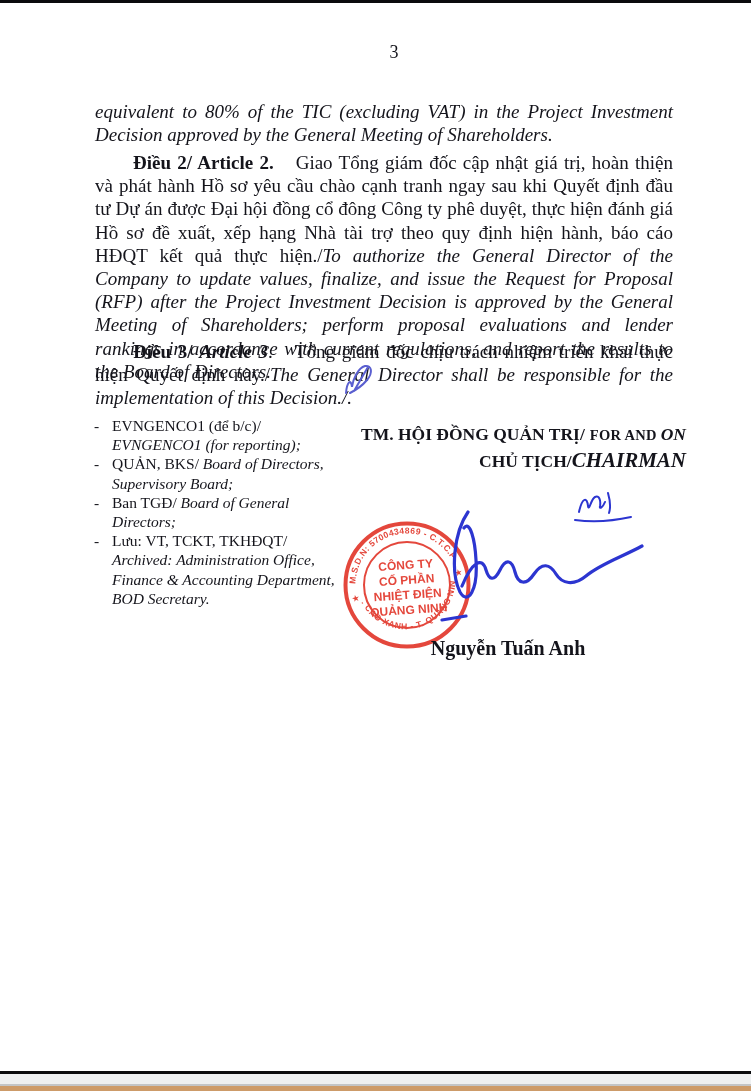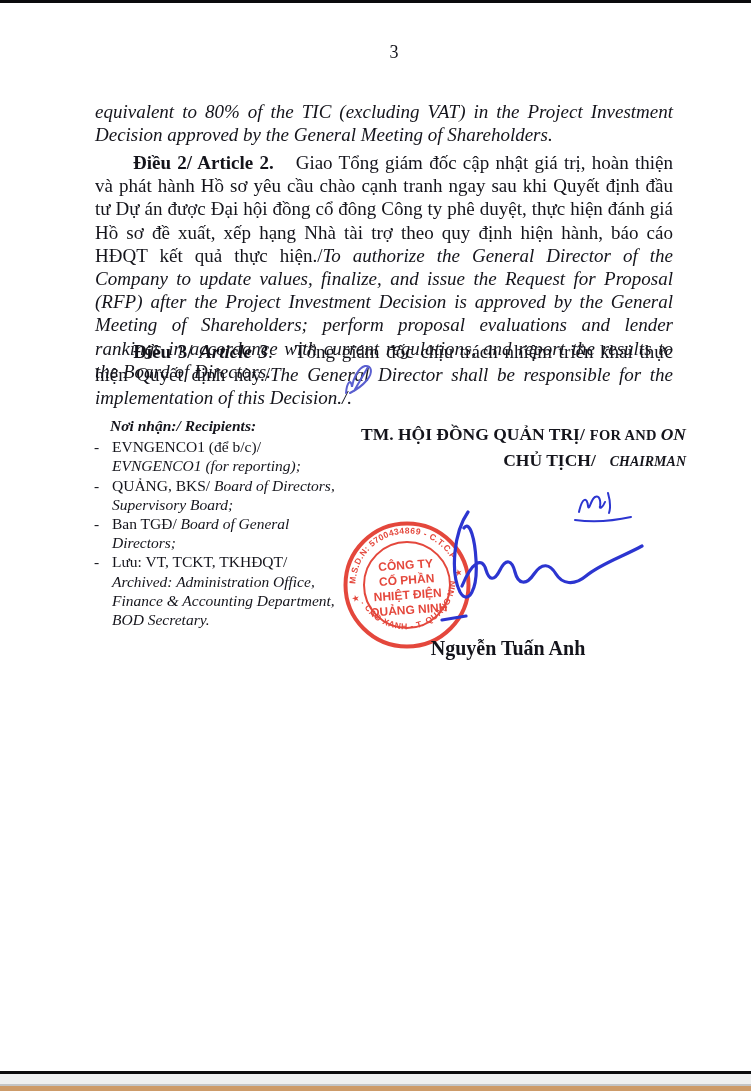--- a/index.html
+++ b/index.html
@@ -37,21 +37,21 @@
   .rcpt-header{font-weight:bold;font-style:italic;margin-bottom:2px;}
   .rcpt-row{position:relative;padding-left:2px;}
   .rcpt-dash{position:absolute;left:-16px;top:0;}
 
   .sigblock{
     position:absolute;left:338px;top:422px;width:348px;
     text-align:right;font-weight:bold;font-size:17.5px;line-height:24.5px;
   }
   .caps-small{font-size:14.5px;letter-spacing:.3px;margin-left:5px;}
   .line1-on{margin-left:4px;}
-  .line3-chair{font-size:14px;margin-left:14px;}
+  .line3-chair{font-size:21px;}
 
   .signer{
     position:absolute;left:338px;top:637px;width:340px;
     text-align:center;font-weight:bold;font-size:20px;
   }
 
   .stamp-svg{position:absolute;left:341px;top:519px;}
   .stamp-svg text{font-family:"Liberation Sans","DejaVu Sans",sans-serif;font-weight:bold;}
   .sig-svg{position:absolute;left:438px;top:498px;}
   .paraph1{position:absolute;left:341px;top:360px;}
@@ -72,29 +72,28 @@
 
 <p class="col p2 indent"><span class="b gap-r">Điều 2/ Article 2.</span><span>Giao Tổng giám đốc cập nhật giá trị, hoàn thiện và phát hành Hồ sơ yêu cầu chào cạnh tranh ngay sau khi Quyết định đầu tư Dự án được Đại hội đồng cổ đông Công ty phê duyệt, thực hiện đánh giá Hồ sơ đề xuất, xếp hạng Nhà tài trợ theo quy định hiện hành, báo cáo HĐQT kết quả thực hiện./</span><span class="it">To authorize the General Director of the Company to update values, finalize, and issue the Request for Proposal (RFP) after the Project Investment Decision is approved by the General Meeting of Shareholders; perform proposal evaluations and lender rankings in accordance with current regulations, and report the results to the Board of Directors.</span></p>
 
 <p class="col p3 indent"><span class="b">Điều 3/</span> <span class="bi">Article 3</span><span class="gap-r">.</span><span>Tổng giám đốc chịu trách nhiệm triển khai thực hiện Quyết định này./</span><span class="it">The General Director shall be responsible for the implementation of this Decision./.</span></p>
 
 <svg class="paraph1" width="36" height="40" viewBox="0 0 36 40">
   <path d="M 5 33 C 6 22 10 18 11 27 C 12 19 17 8 24 6 C 31 5 32 13 26 20 C 21 26 13 31 9 33 M 27 7 L 13 31" fill="none" stroke="#5a5fd0" stroke-width="2" stroke-linecap="round"></path>
 </svg>
 
 <div class="recipients">
-  <div class="rcpt-header">Nơi nhận:/ Recipients:</div>
   <div class="rcpt-row">
     <span class="rcpt-dash">-</span>
     <span>EVNGENCO1 (để b/c)/</span>
     <span class="it">EVNGENCO1 (for reporting);</span>
   </div>
   <div class="rcpt-row">
     <span class="rcpt-dash">-</span>
-    <span>QUẢNG, BKS/</span>
+    <span>QUẢN, BKS/</span>
     <span class="it">Board of Directors, Supervisory Board;</span>
   </div>
   <div class="rcpt-row">
     <span class="rcpt-dash">-</span>
     <span>Ban TGĐ/</span>
     <span class="it">Board of General Directors;</span>
   </div>
   <div class="rcpt-row">
     <span class="rcpt-dash">-</span>
     <span>Lưu: VT, TCKT, TKHĐQT/</span>

